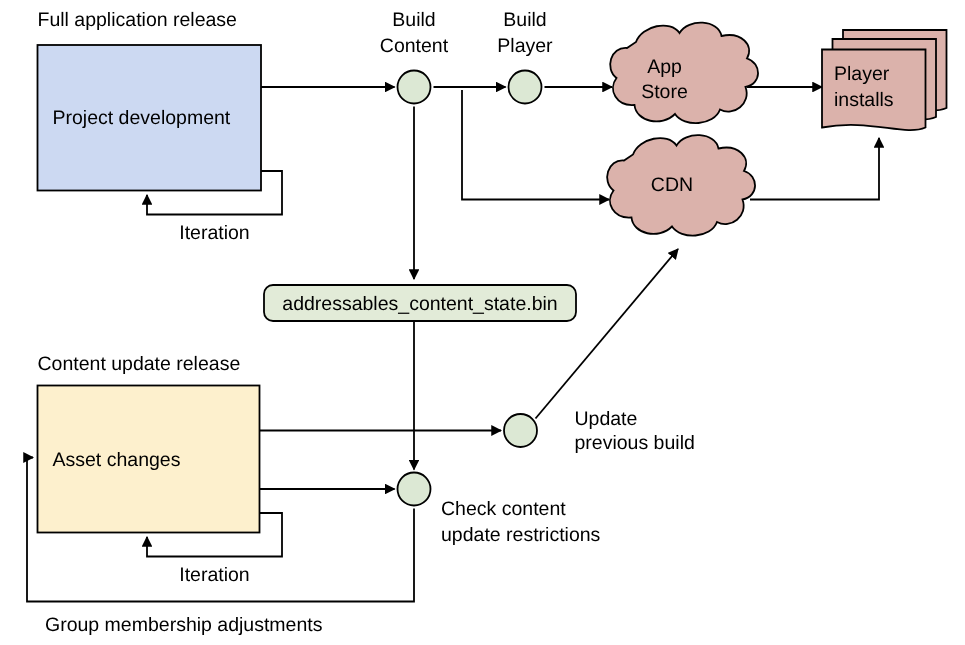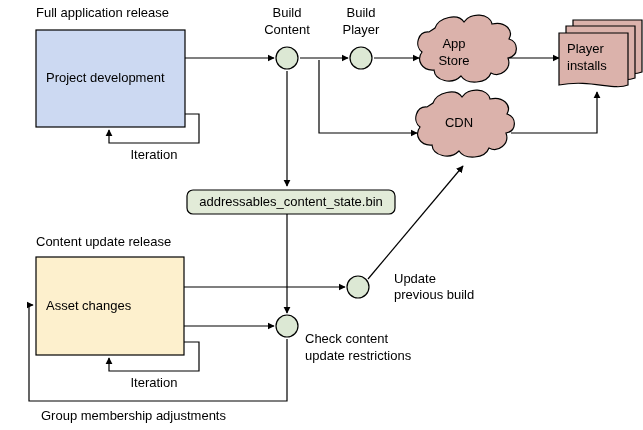--- a/index.html
+++ b/index.html
@@ -11,21 +11,20 @@
     width: 643px;
     height: 430px;
     font-family: "Liberation Sans", sans-serif;
     overflow: hidden;
   }
   #diagram-root {
     position: relative;
     width: 511px;
     height: 430px;
     background: #ffffff;
-    padding-left: 11px;
   }
   svg#diagram {
     display: block;
     width: 643px;
     height: 430px;
   }
   .edge {
     fill: none;
     stroke: #000000;
     stroke-width: 1.2;

